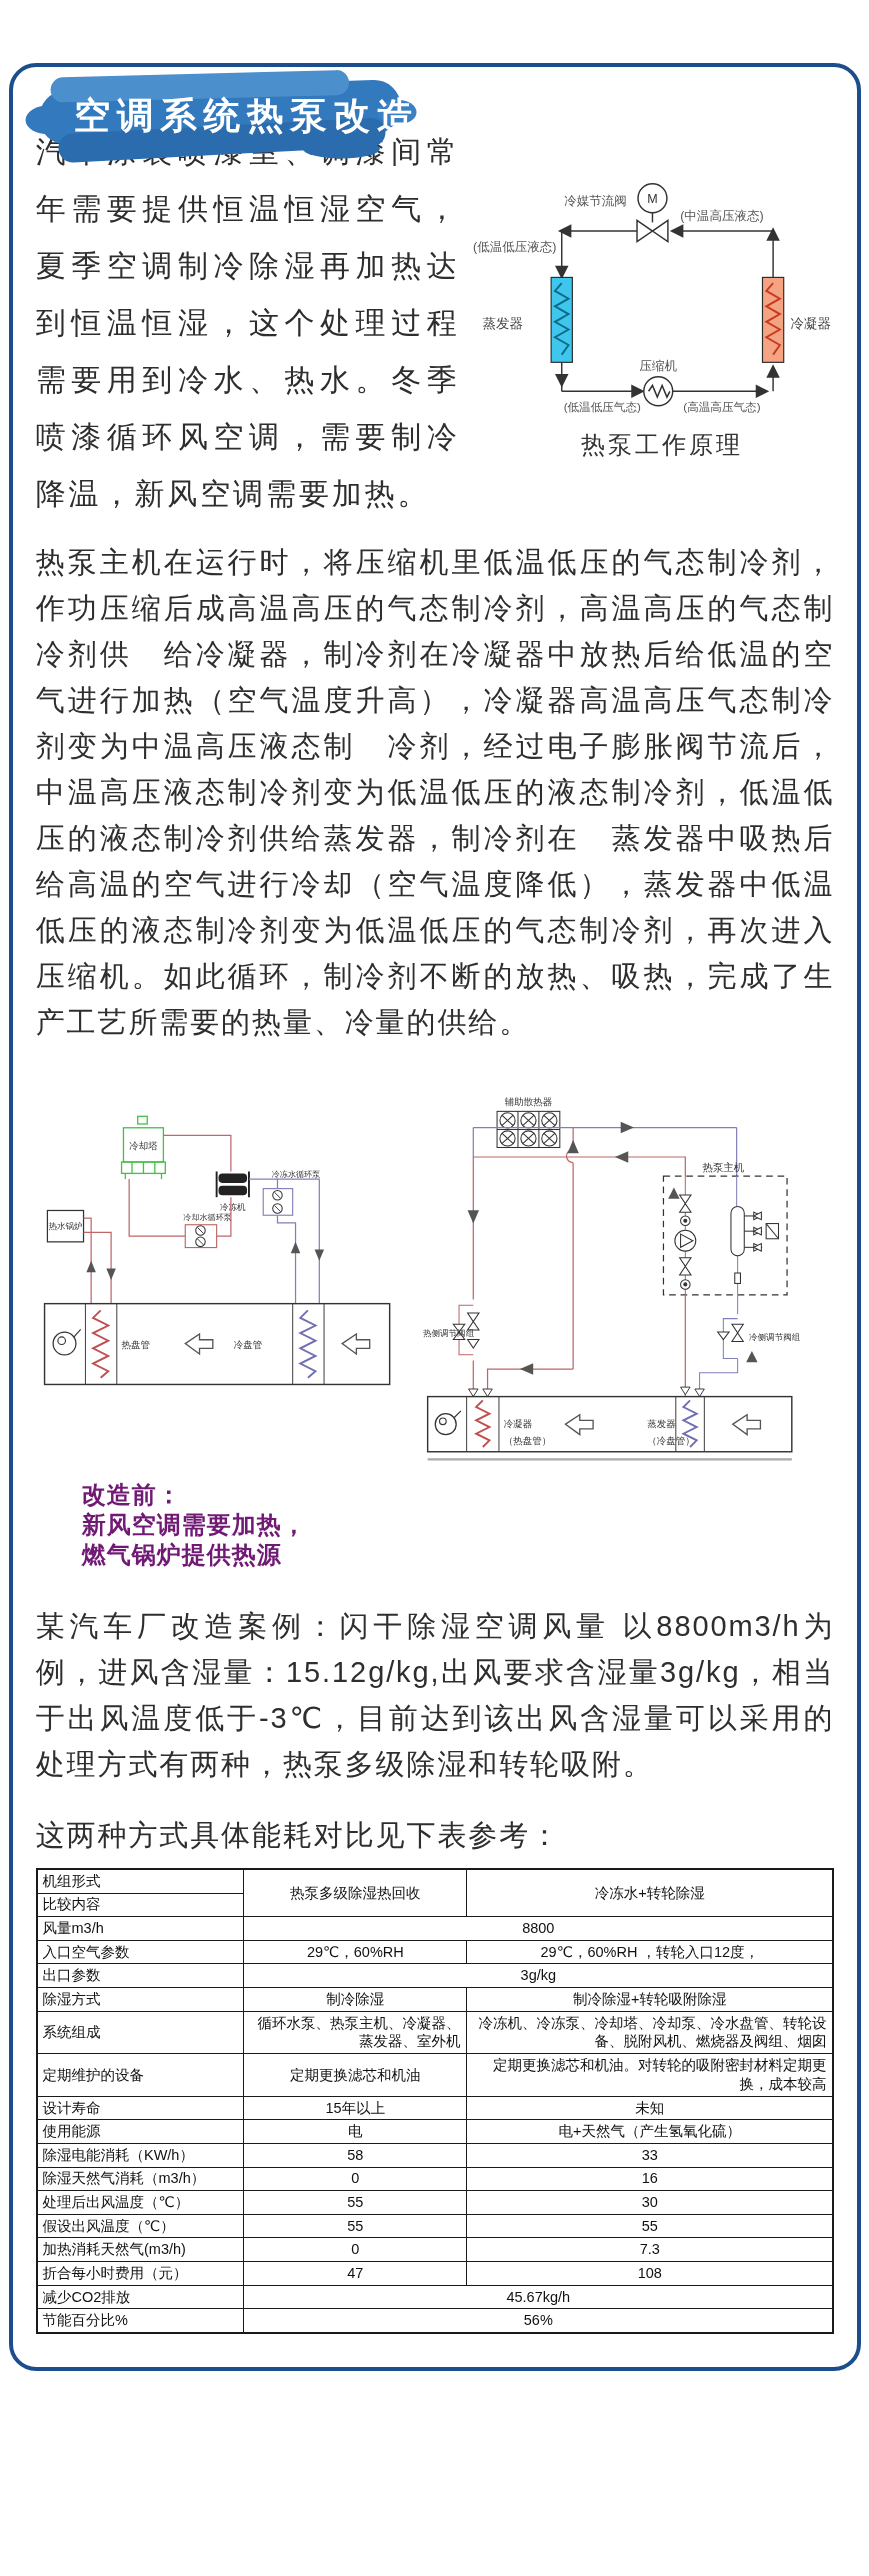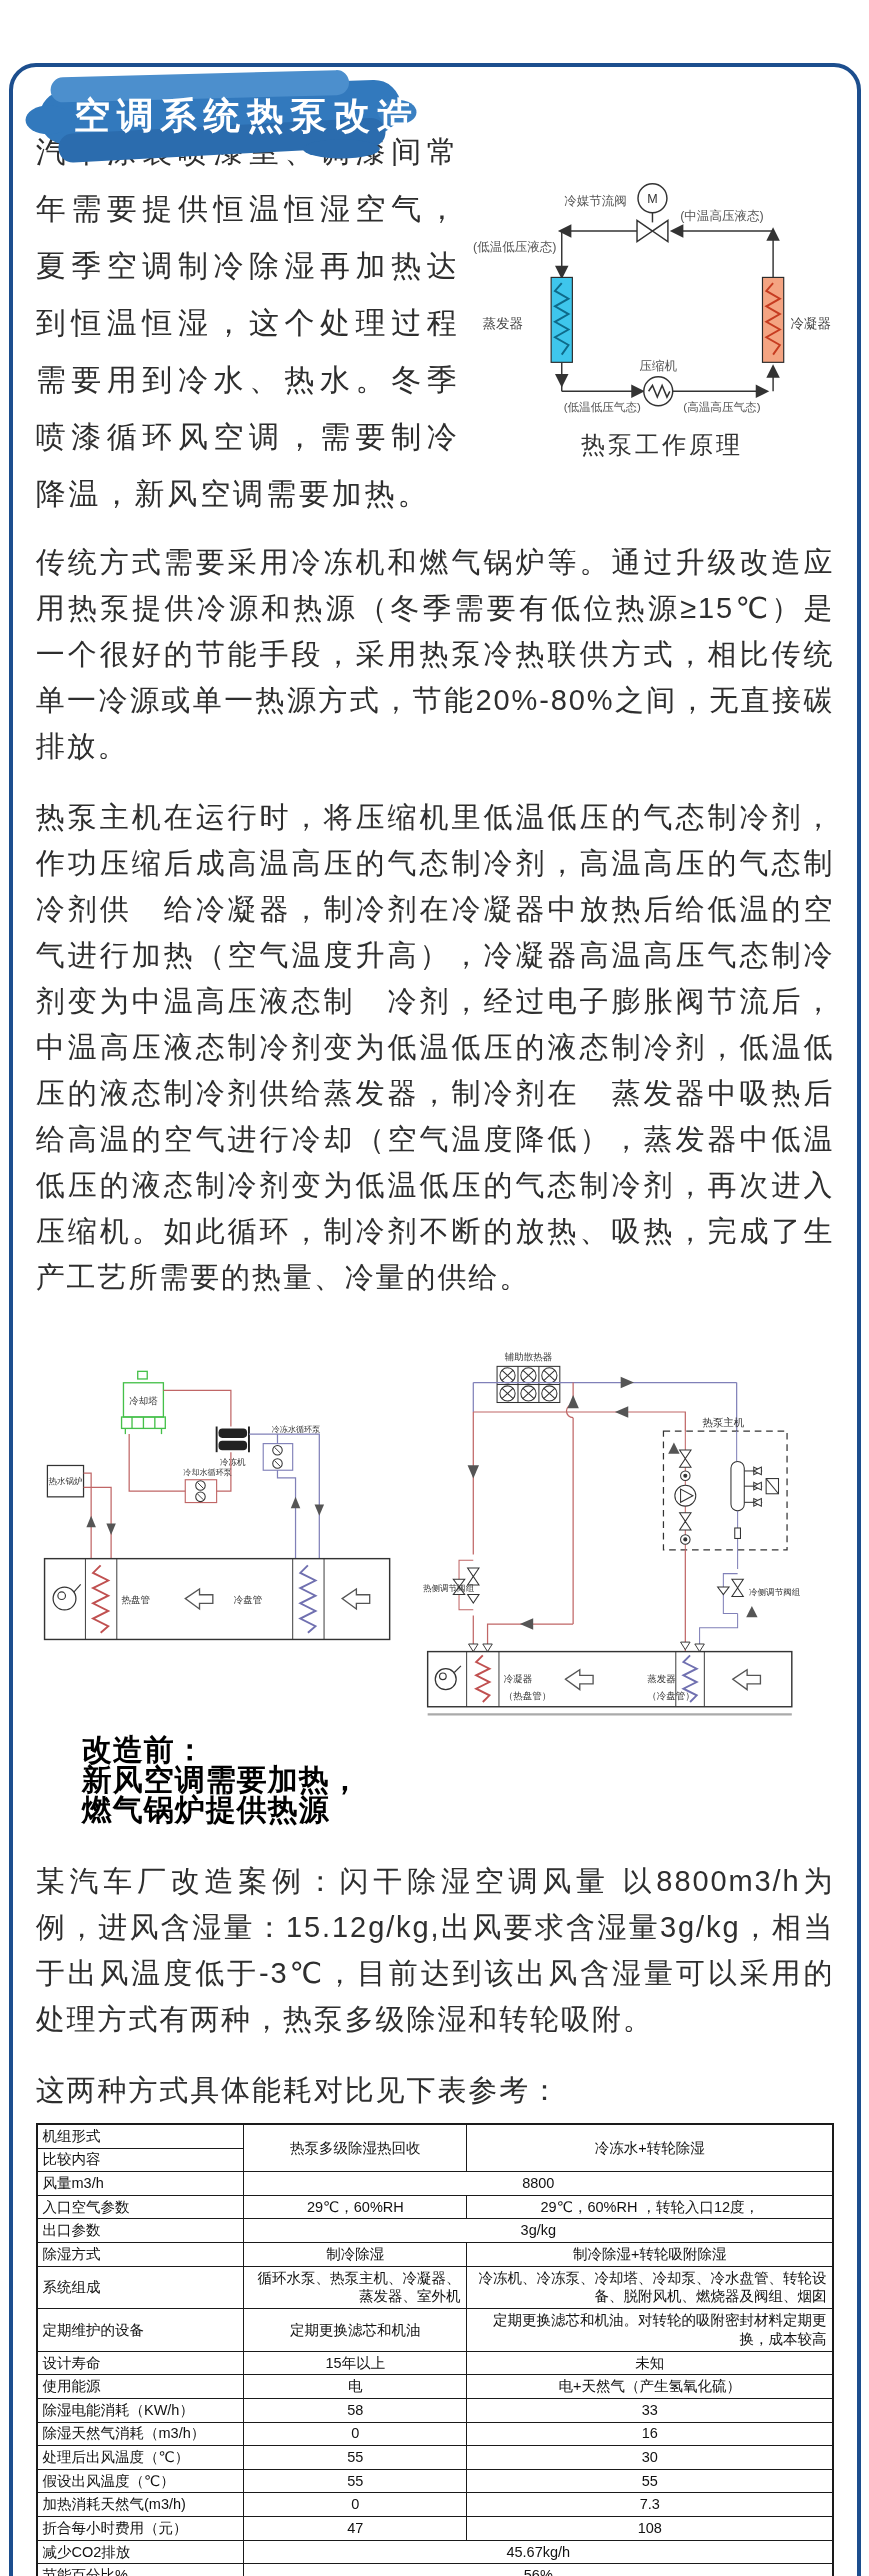--- a/index.html
+++ b/index.html
@@ -15,21 +15,21 @@
   .title-badge{position:absolute;top:3px;left:23px;z-index:3;}
   .intro-wrap{overflow:hidden;}
   .principle-float{float:right;width:365px;margin:0 0 5.8px 9.7px;}
   p.body{
     font-size:29px;line-height:46px;letter-spacing:1.9px;
     text-align:justify;margin:0 0 25px 0;color:#2e2e2e;
   }
   p.intro{font-size:30px;line-height:57px;letter-spacing:2.9px;margin-bottom:17.4px;}
   .diagrams-row{display:flex;align-items:flex-start;margin-top:5.8px;}
   .captions-row{display:flex;align-items:flex-end;margin:3.9px 0 33px 0;}
-  .cap-block{font-weight:bold;font-size:30px;line-height:30px;color:#000000;letter-spacing:1px;}
+  .cap-block{font-weight:bold;font-size:24px;line-height:30px;color:#701a75;letter-spacing:1px;}
   .cap-left{width:415px;padding-left:46px;box-sizing:border-box;}
   .cap-right{padding-left:58px;}
   table.cmp{
     width:100%;border-collapse:collapse;table-layout:fixed;
     border:2.9px solid #1a1a1a;font-size:14.5px;color:#111;
     margin-top:9.7px;
   }
   table.cmp td{border:1.4px solid #1a1a1a;padding:1.9px 5.8px;text-align:center;line-height:1.3;}
   table.cmp td.lbl{text-align:left;padding-left:4.8px;}
   table.cmp td.lft{text-align:right;}
@@ -100,21 +100,20 @@
           <polygon points="315,250 308,264 322,264" fill="#333"></polygon>
           <text x="196" y="256" font-size="13" fill="#555" text-anchor="middle">压缩机</text>
           <text x="98" y="298" font-size="12" fill="#555">(低温低压气态)</text>
           <text x="222" y="298" font-size="12" fill="#555">(高温高压气态)</text>
           <text x="200" y="342" font-size="25" fill="#333" text-anchor="middle" letter-spacing="3">热泵工作原理</text>
         </svg>
       </div>
       <p class="body intro">汽车涂装喷漆室、调漆间常年需要提供恒温恒湿空气，夏季空调制冷除湿再加热达到恒温恒湿，这个处理过程需要用到冷水、热水。冬季喷漆循环风空调，需要制冷降温，新风空调需要加热。</p>
     </div>
 
-    <p class="body">传统方式需要采用冷冻机和燃气锅炉等。通过升级改造应用热泵提供冷源和热源（冬季需要有低位热源≥15℃）是一个很好的节能手段，采用热泵冷热联供方式，相比传统单一冷源或单一热源方式，节能20%-80%之间，无直接碳排放。</p>
     <p class="body">热泵主机在运行时，将压缩机里低温低压的气态制冷剂，作功压缩后成高温高压的气态制冷剂，高温高压的气态制冷剂供　给冷凝器，制冷剂在冷凝器中放热后给低温的空气进行加热（空气温度升高），冷凝器高温高压气态制冷剂变为中温高压液态制　冷剂，经过电子膨胀阀节流后，中温高压液态制冷剂变为低温低压的液态制冷剂，低温低压的液态制冷剂供给蒸发器，制冷剂在　蒸发器中吸热后给高温的空气进行冷却（空气温度降低），蒸发器中低温低压的液态制冷剂变为低温低压的气态制冷剂，再次进入压缩机。如此循环，制冷剂不断的放热、吸热，完成了生产工艺所需要的热量、冷量的供给。</p>
 
     <div class="diagrams-row">
 
       <svg width="391" height="338" viewBox="0 0 405 350">
 
         <g stroke="#45c04a" fill="none" stroke-width="1.4">
           <rect x="107" y="46" width="10" height="8"></rect>
           <rect x="92" y="58" width="42" height="36"></rect>
           <rect x="90" y="94" width="46" height="12"></rect>

